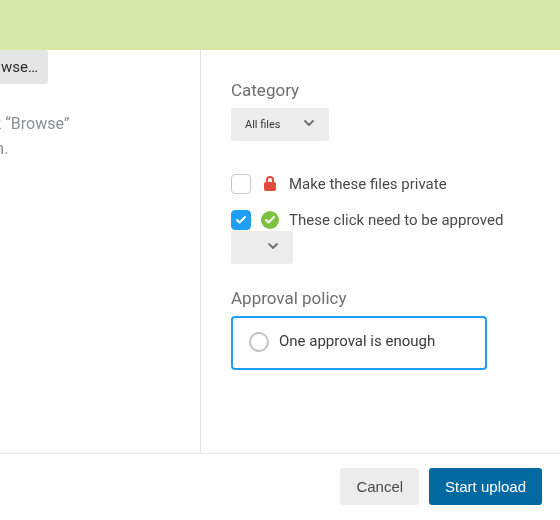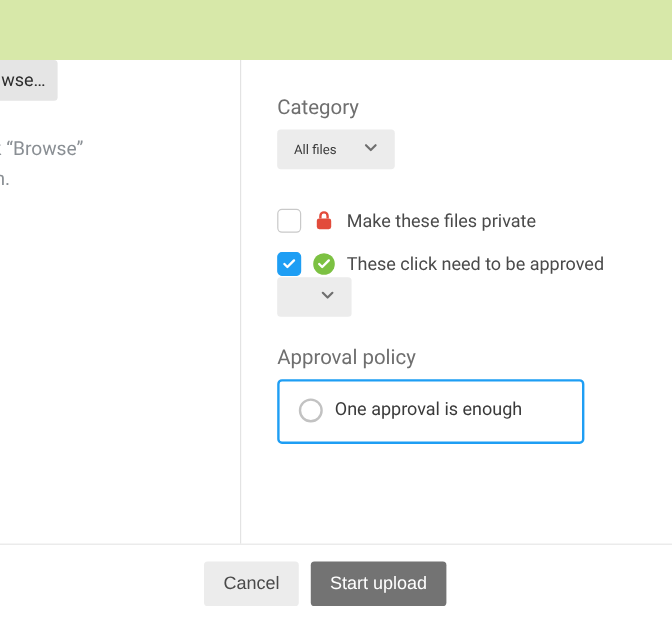--- a/index.html
+++ b/index.html
@@ -22,24 +22,24 @@
   .approvewrap{width:22px;height:22px;display:inline-flex;align-items:center;justify-content:center;margin-left:8px}
   .rowtxt{margin-left:8px;color:#4a4a4a;font-size:15px}
   .section-space{margin-top:24px}
   .policy{border:2px solid #1e9ef4;border-radius:4px;padding:14px 16px 16px 16px;margin-top:6px;width:220px}
   .radio-row{display:flex;align-items:flex-start;margin-bottom:12px;cursor:pointer}
   .radio-row:last-child{margin-bottom:0}
   .radio{width:20px;height:20px;border-radius:50%;border:2px solid #c2c2c2;box-sizing:border-box;display:inline-flex;align-items:center;justify-content:center;flex:0 0 20px}
   .radio.sel{border-color:#1e9ef4}
   .radio.sel .dot{width:10px;height:10px;background:#1e9ef4;border-radius:50%}
   .radio-label{margin-left:10px;color:#3a3a3a;font-size:15px}
-  .footer{border-top:1px solid #e6e6e6;height:66px;display:flex;align-items:center;justify-content:center;padding-right:18px;box-sizing:border-box}
+  .footer{border-top:1px solid #e6e6e6;height:66px;display:flex;align-items:center;justify-content:flex-end;padding-right:18px;box-sizing:border-box}
   .btn{border-radius:3px;padding:10px 16px;font-size:15px;cursor:pointer;border:none}
   .btn-cancel{background:#ececec;color:#4a4a4a;margin-right:10px}
-  .btn-primary{background:#737373;color:#fff}
+  .btn-primary{background:#0369a1;color:#fff}
 </style>
 </head>
 <body>
 
 <div class="viewport">
 
   <div class="banner"></div>
 
   <div class="body">
 

